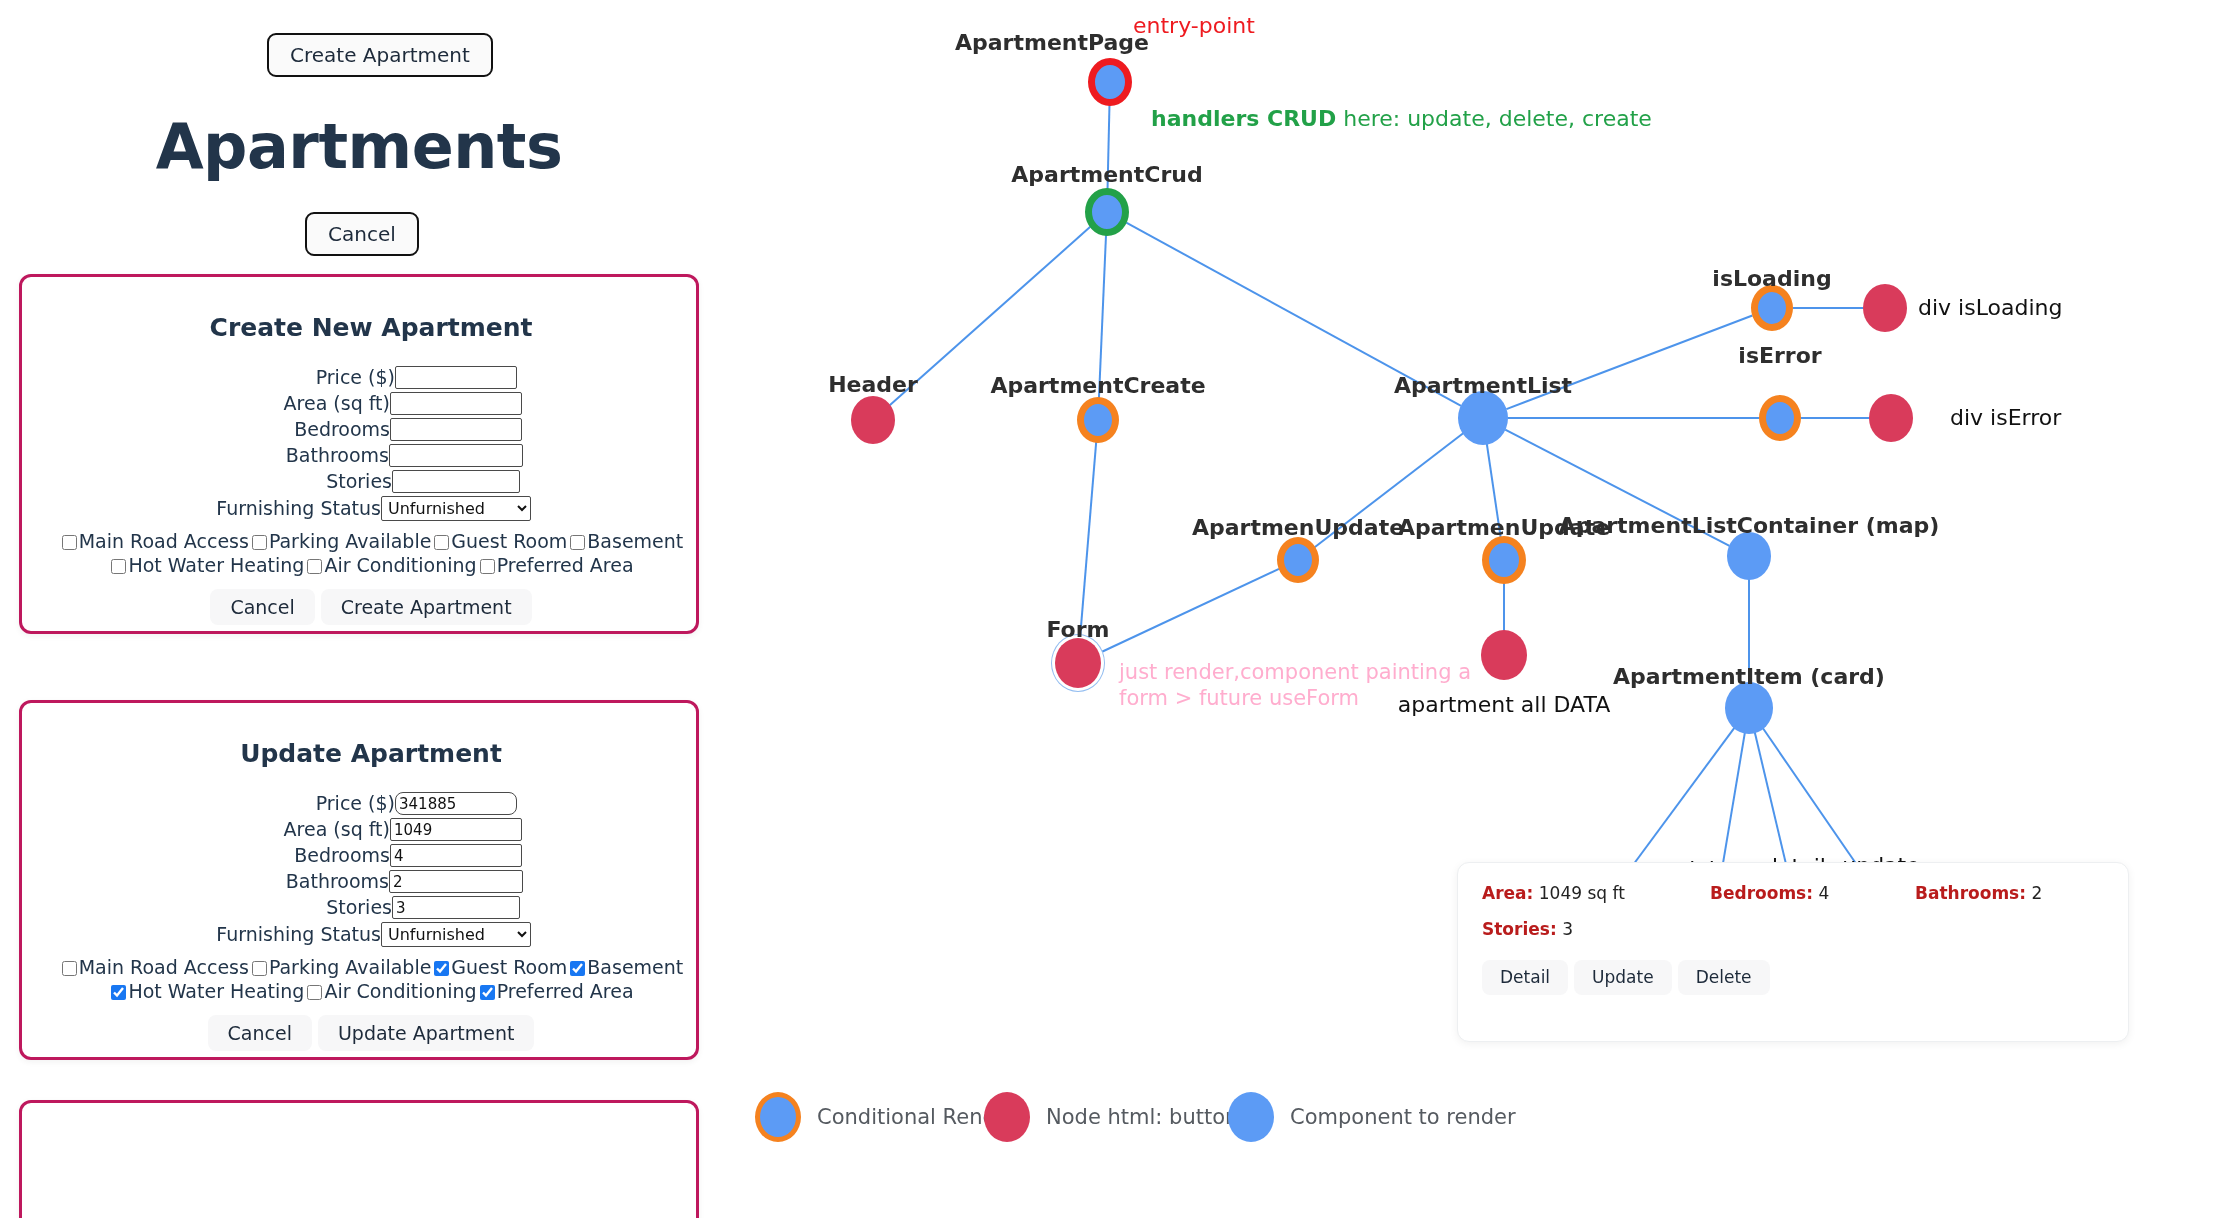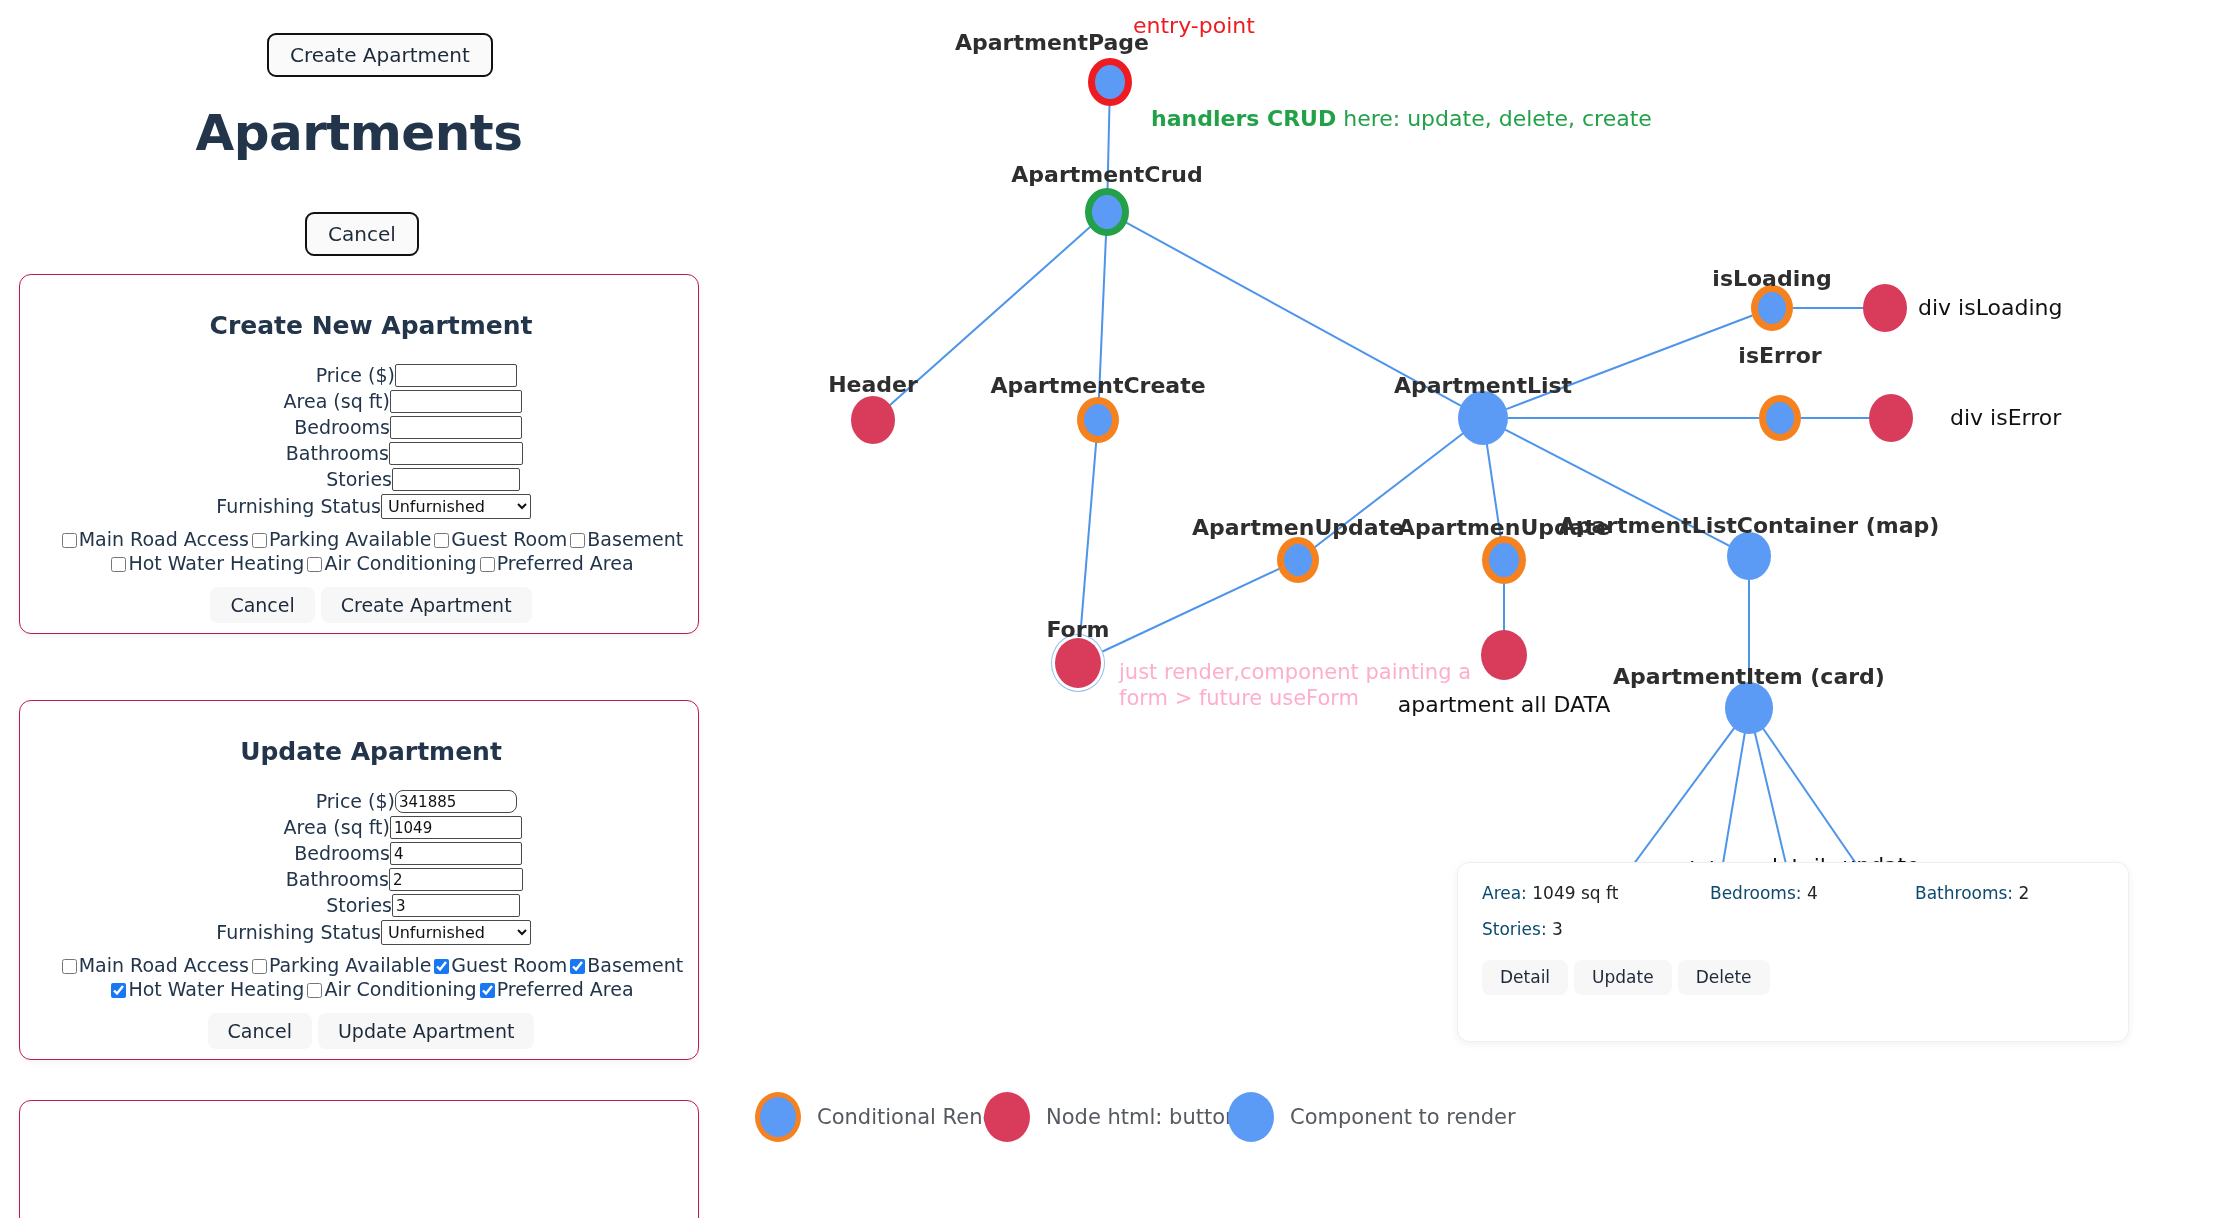--- a/index.html
+++ b/index.html
@@ -26,35 +26,35 @@
     background: #fafafa;
     border: 2px solid #111;
     border-radius: 9px;
     color: #1d2a3a;
     padding: 9px 21px;
     cursor: pointer;
     line-height: 1.1;
   }
   #create-apartment-top { position: absolute; left: 267px; top: 33px; }
   #page-title {
-    position: absolute; left: 0; top: 108px; width: 718px;
+    position: absolute; left: 0; top: 116px; width: 718px;
     text-align: center;
-    font-size: 50px;
+    font-size: 62px;
     font-weight: bold;
     color: #22354a;
     letter-spacing: -0.5px;
     line-height: 1;
   }
   #cancel-top { position: absolute; left: 305px; top: 212px; }
 
   .card {
     position: absolute;
     left: 19px; width: 680px;
     background: #fff;
-    border: 1px solid #be185d;
+    border: 3px solid #be185d;
     border-radius: 12px;
     box-shadow: 0 2px 6px rgba(0,0,0,0.055);
     padding-left: 24px;
   }
   #create-card { top: 274px; height: 360px; }
   #update-card { top: 700px; height: 360px; }
   #third-card  { top: 1100px; height: 180px; }
 
   .card-title {
     text-align: center;
@@ -175,21 +175,21 @@
     padding: 22px 24px;
   }
   #apt-card .apt-id {
     font-size: 19px; font-weight: bold; color: #8b8f94; line-height: 1;
     margin-bottom: 18px;
   }
   #apt-card .apt-stats {
     display: flex; font-size: 17px; color: #232323; line-height: 1; margin-bottom: 19px;
   }
   #apt-card .apt-stats > span { display: inline-block; }
-  #apt-card .apt-stats b, #apt-card .apt-stories b { font-weight: normal; color: #0c4a6e; }
+  #apt-card .apt-stats b, #apt-card .apt-stories b { font-weight: bold; color: #b91c1c; }
   #apt-card .apt-stories { font-size: 17px; color: #232323; line-height: 1; margin-bottom: 22px; }
   #apt-card .apt-btns { display: flex; gap: 6px; }
   #apt-card .apt-btns button {
     font-family: "DejaVu Sans", "Liberation Sans", sans-serif;
     font-size: 17px; color: #1d2a3a;
     background: #f7f7f8; border: none; border-radius: 8px;
     padding: 8px 18px; cursor: pointer; line-height: 1.1;
   }
 
   

